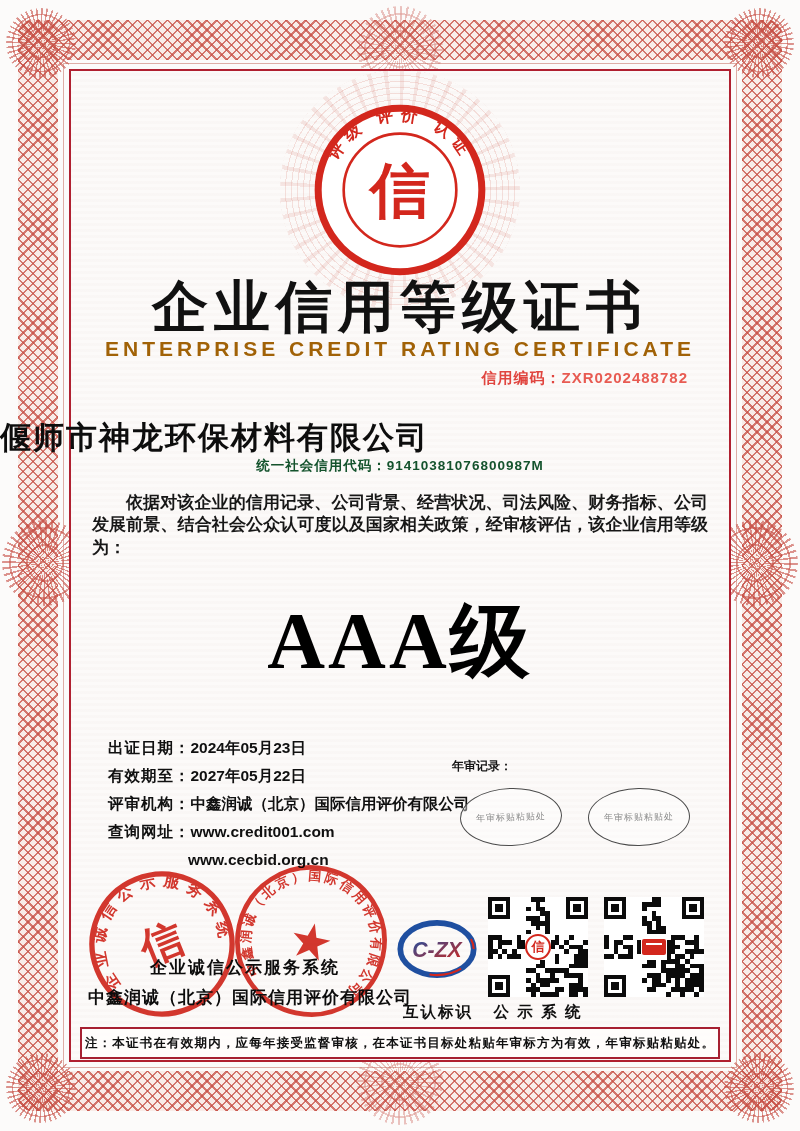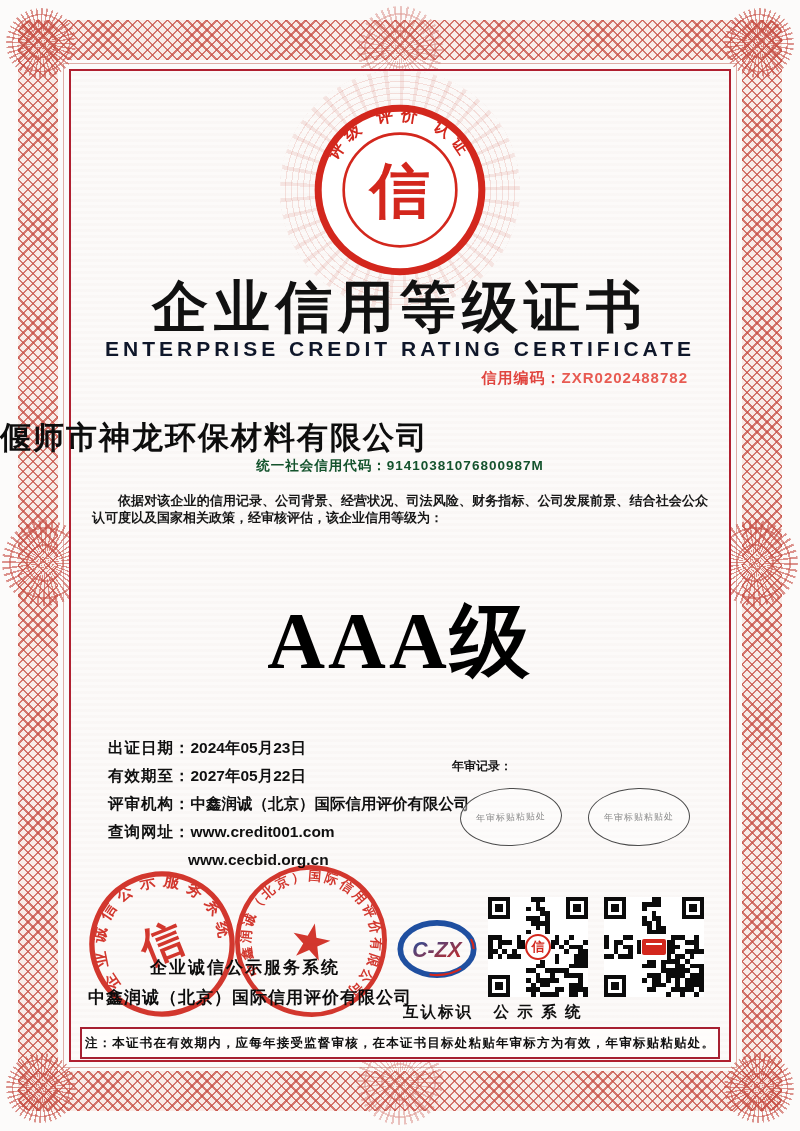--- a/index.html
+++ b/index.html
@@ -47,39 +47,39 @@
   }
   .top-seal{position:absolute;left:312px;top:102px;width:176px;height:176px;}
   
   .title{
     position:absolute;left:0;top:270px;width:100%;text-align:center;
     font-size:56px;font-weight:900;letter-spacing:6px;color:#111;
     font-family:"Liberation Sans",sans-serif;
   }
   .subtitle{
     position:absolute;left:0;top:337px;width:100%;text-align:center;
-    font-size:21px;font-weight:700;letter-spacing:4px;color:#0f172a;
+    font-size:21px;font-weight:700;letter-spacing:4px;color:#a16207;
   }
   .credit-line{
     position:absolute;top:369px;right:112px;font-size:15px;font-weight:700;color:#e0453f;
     letter-spacing:1px;
   }
   .credit-line .code{font-weight:600;color:#e85b52;}
   .company{
     position:absolute;left:0;top:417px;width:100%;text-align:left;
     font-size:31px;font-weight:900;color:#0d0d0d;letter-spacing:2px;
     font-family:"Liberation Serif",serif;
   }
   .uscc{
     position:absolute;left:0;top:457px;width:100%;text-align:center;
     font-size:13.5px;font-weight:700;color:#14532d;letter-spacing:1px;
   }
   .paragraph{
     position:absolute;left:92px;top:492px;width:616px;
-    font-size:13px;line-height:1.32;font-weight:700;color:#171717;
+    font-size:17px;line-height:1.32;font-weight:700;color:#171717;
     text-align:justify;text-indent:2em;font-family:"Liberation Serif",serif;
   }
   .rating{
     position:absolute;left:0;top:588px;width:100%;text-align:center;
     font-size:80px;font-weight:900;color:#000000;letter-spacing:3px;
     font-family:"Liberation Serif",serif;
   }
   
   .details{position:absolute;left:108px;top:734px;width:360px;}
   .details .row{height:28px;line-height:28px;font-size:15.5px;font-weight:800;color:#101010;white-space:nowrap;}

